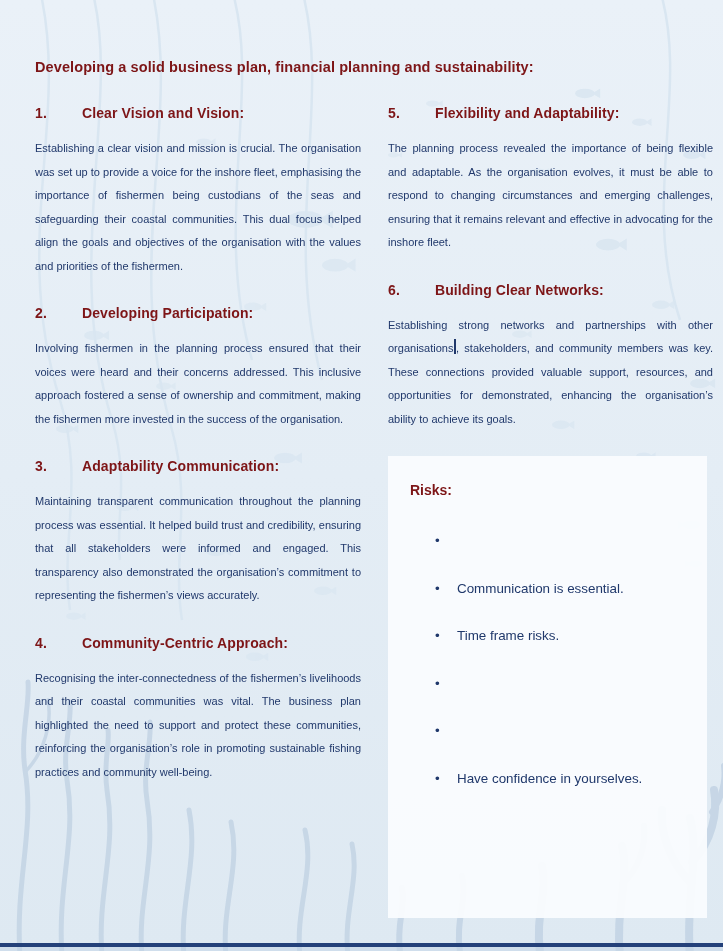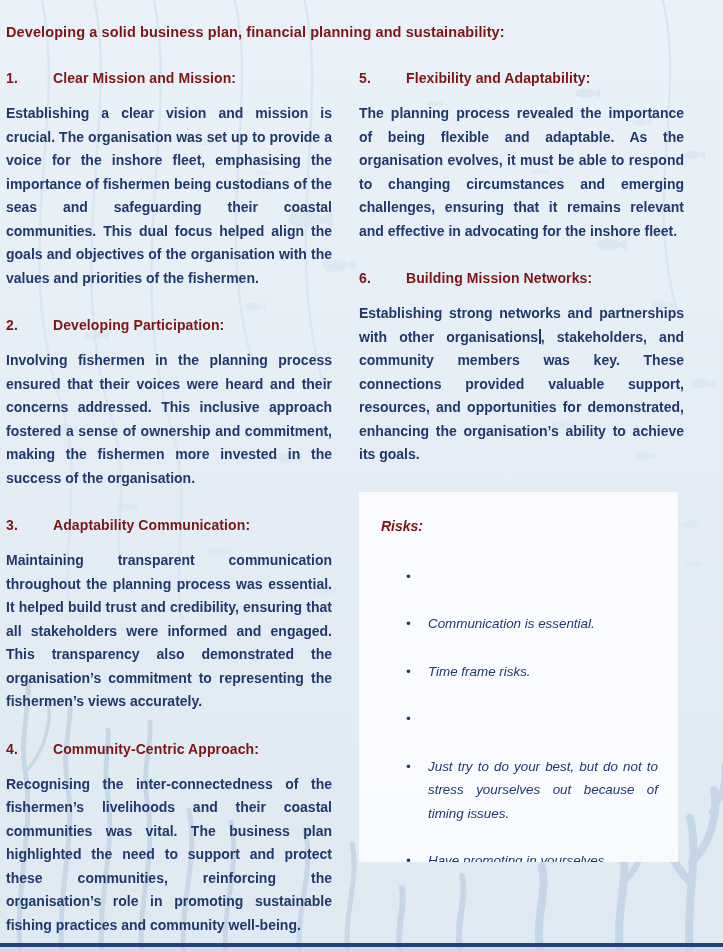--- a/index.html
+++ b/index.html
@@ -9,21 +9,21 @@
     position: relative;
     font-family: "Liberation Sans", "DejaVu Sans", sans-serif;
     background: linear-gradient(var(--page-bg-top, #eaf1f8), var(--page-bg-bottom, #dee9f2));
   }
   .wm { position: absolute; inset: 0; z-index: 0; }
   .wave  { stroke: var(--watermark-light, #dbe7f2); fill: none; stroke-width: 2.5; }
   .fishes{ fill: var(--watermark-light, #d9e6f1); }
   .weed  { stroke: var(--watermark-deep, #bfd1e2); fill: none; stroke-linecap: round; }
   .coral { stroke: var(--watermark-deep, #c3d4e5); fill: none; stroke-linecap: round; }
 
-  .page { position: absolute; inset: 0; z-index: 1; padding: 23px 23px 0 6px; box-sizing: border-box; }
+  .page { position: absolute; inset: 0; z-index: 1; padding: 23px 23px 0 35px; box-sizing: border-box; margin-top: 35px; }
 
   .doc-title {
     font-size: 14.5px; font-weight: bold; line-height: 18px;
     color: var(--heading-red, #7d1517);
     margin: 0 0 27px 0; letter-spacing: 0.1px;
   }
 
   .columns { display: flex; }
   .col-left  { width: 326px; flex: none; }
   .col-gap   { width: 27px; flex: none; }
@@ -31,42 +31,40 @@
 
   .section-heading {
     display: flex;
     font-size: 14px; font-weight: bold; line-height: 20px;
     color: var(--heading-red, #7d1517);
     margin: 0 0 14px 0; letter-spacing: 0.1px;
   }
   .section-heading .num { width: 47px; flex: none; }
 
   .section-body {
-    font-size: 14px; line-height: 23.5px;
+    font-size: 11px; line-height: 23.5px;
     color: var(--text-navy, #20386b);
     text-align: justify;
     margin: 0 0 25px 0;
-    font-weight: bold;
   }
   .col-left .section:last-child .section-body { margin-bottom: 0; }
 
   .caret {
     display: inline-block; width: 1.5px; height: 15px;
     background: var(--text-navy, #20386b);
     vertical-align: -2px; margin-left: 1px;
   }
 
   .risks-panel {
     margin-top: 12px;
-    width: 319px; height: 370px;
+    width: 319px; height: 462px;
     box-sizing: border-box;
     background: var(--panel-bg, rgba(250,252,254,0.94));
     padding: 24px 20px 18px 22px;
     overflow: hidden;
-    font-style: italic;
   }
   .risks-heading {
     font-size: 14px; font-weight: bold; line-height: 20px;
     color: var(--heading-red, #7d1517);
     margin: 0 0 29px 0;
   }
   .risks-list { list-style: none; margin: 0; padding: 0; }
   .risks-list li { display: flex; margin: 0 0 24px 0; }
   .risks-list li:last-child { margin-bottom: 0; }
   .risks-list .bullet {
@@ -159,21 +157,21 @@
 
 <div class="page">
   <h1 class="doc-title">Developing a solid business plan, financial planning and sustainability:</h1>
 
   <div class="columns">
     <div class="col-left">
 
       <div class="section">
         <h2 class="section-heading">
           <span class="num">1.</span>
-          <span>Clear Mission and Mission:</span>
+          <span>Clear Vision and Vision:</span>
         </h2>
         <p class="section-body">Establishing a clear vision and mission is crucial. The organisation was set up to provide a voice for the inshore fleet, emphasising the importance of fishermen being custodians of the seas and safeguarding their coastal communities. This dual focus helped align the goals and objectives of the organisation with the values and priorities of the fishermen.</p>
       </div>
 
       <div class="section">
         <h2 class="section-heading">
           <span class="num">2.</span>
           <span>Developing Participation:</span>
         </h2>
         <p class="section-body">Involving fishermen in the planning process ensured that their voices were heard and their concerns addressed. This inclusive approach fostered a sense of ownership and commitment, making the fishermen more invested in the success of the organisation.</p>
@@ -203,21 +201,21 @@
         <h2 class="section-heading">
           <span class="num">5.</span>
           <span>Flexibility and Adaptability:</span>
         </h2>
         <p class="section-body">The planning process revealed the importance of being flexible and adaptable. As the organisation evolves, it must be able to respond to changing circumstances and emerging challenges, ensuring that it remains relevant and effective in advocating for the inshore fleet.</p>
       </div>
 
       <div class="section">
         <h2 class="section-heading">
           <span class="num">6.</span>
-          <span>Building Mission Networks:</span>
+          <span>Building Clear Networks:</span>
         </h2>
         <p class="section-body"><span>Establishing strong networks and partnerships with other organisations</span><span class="caret"></span><span>, stakeholders, and community members was key. These connections provided valuable support, resources, and opportunities for demonstrated, enhancing the organisation’s ability to achieve its goals.</span></p>
       </div>
 
       <div class="risks-panel">
         <h3 class="risks-heading">Risks:</h3>
         <ul class="risks-list">
           <li>
             <span class="bullet">•</span>
           </li>
@@ -227,25 +225,24 @@
           </li>
           <li>
             <span class="bullet">•</span>
             <span class="li-text">Time frame risks.</span>
           </li>
           <li>
             <span class="bullet">•</span>
           </li>
           <li>
             <span class="bullet">•</span>
-            <span class="li-text">Just try to do your best, but do not to stress yourselves out because of timing issues.</span>
-          </li>
-          <li>
-            <span class="bullet">•</span>
-            <span class="li-text">Have promoting in yourselves.</span>
+          </li>
+          <li>
+            <span class="bullet">•</span>
+            <span class="li-text">Have confidence in yourselves.</span>
           </li>
         </ul>
       </div>
 
     </div>
   </div>
 </div>
 
 <div class="bottom-rule"></div>
 

